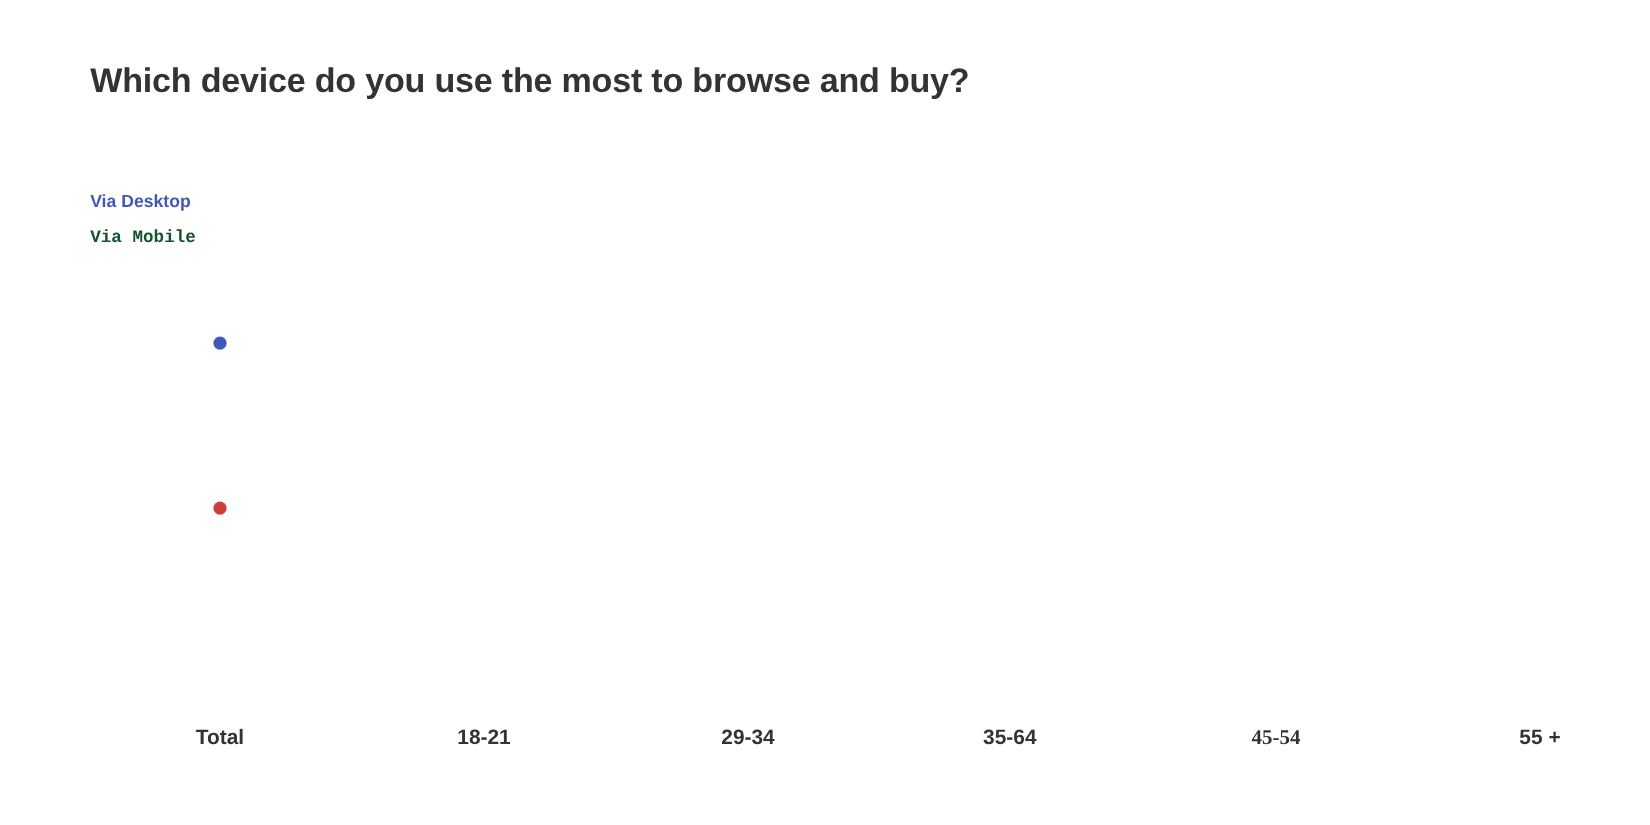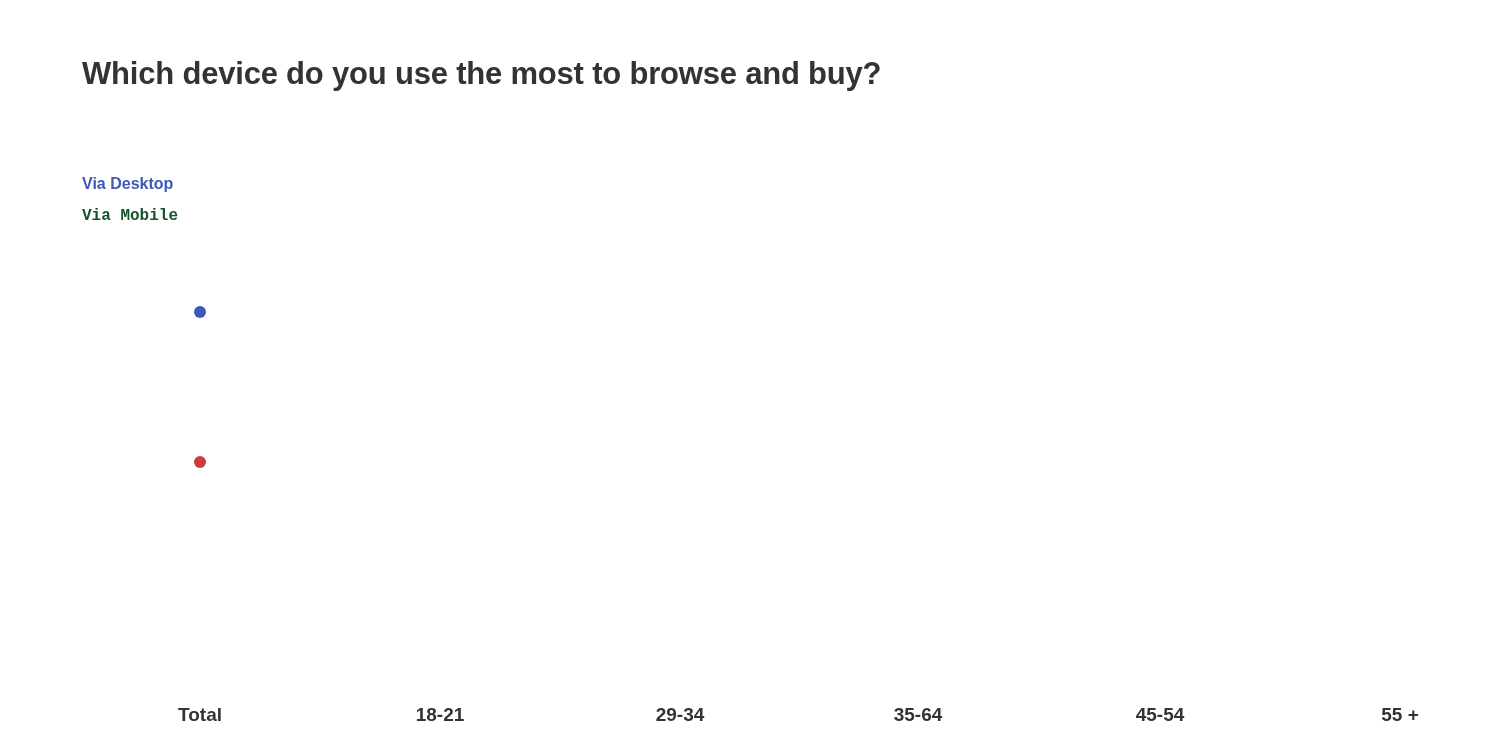--- a/index.html
+++ b/index.html
@@ -73,21 +73,20 @@
   .data-point.series-desktop { background: #4058b8; }
   .data-point.series-mobile  { background: #cc3e3e; }
 
   
   .x-axis {
     position: absolute;
     left: 0;
     top: 660px;
     width: 1260px;
     height: 45px;
-    margin-top: 44px;
   }
   .x-tick-label {
     position: absolute;
     top: 0;
     font-size: 19px;
     font-weight: 700;
     color: #333333;
     white-space: nowrap;
     transform: translateX(-50%);
   }
@@ -113,17 +112,17 @@
         <div class="data-point series-desktop" style="width: 12px; height: 12px; left: 200px; top: 67px;"></div>
         <div class="data-point series-mobile" style="width: 12px; height: 12px; left: 200px; top: 217px;"></div>
       </div>
   </div>
 
   <div class="x-axis" id="x-axis">
       <div class="x-tick-label" style="left: 200px;">Total</div>
       <div class="x-tick-label" style="left: 440px;">18-21</div>
       <div class="x-tick-label" style="left: 680px;">29-34</div>
       <div class="x-tick-label" style="left: 918px;">35-64</div>
-      <div class="x-tick-label" style="left: 1160px;">45-54</div>
+      <div class="x-tick-label" style="left: 1160px; font-family: Liberation Serif, serif;">45-54</div>
       <div class="x-tick-label" style="left: 1400px;">55 +</div>
     </div>
 
 </div>
 
 </body></html>

